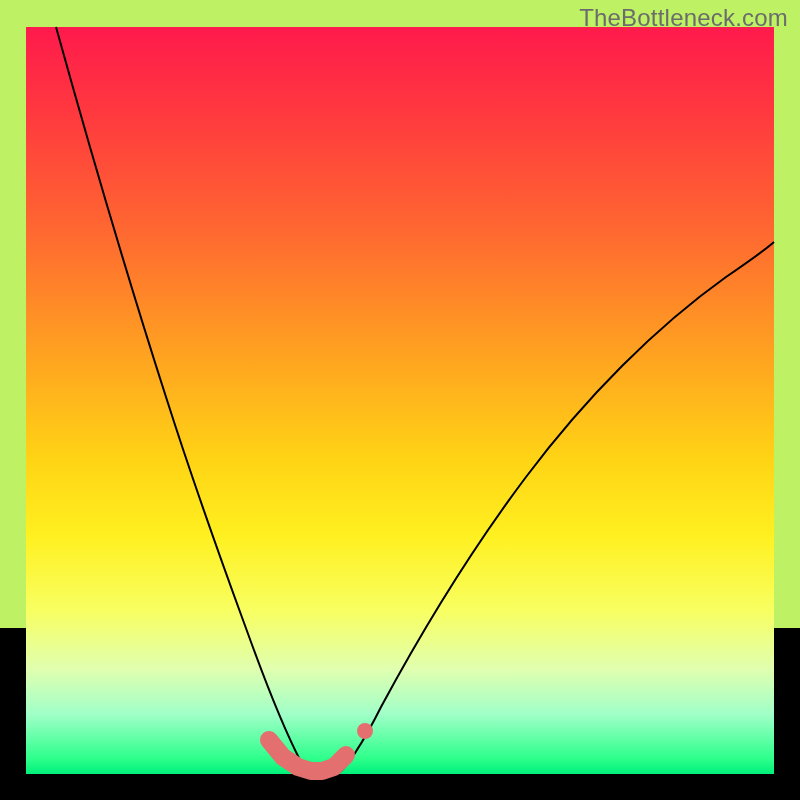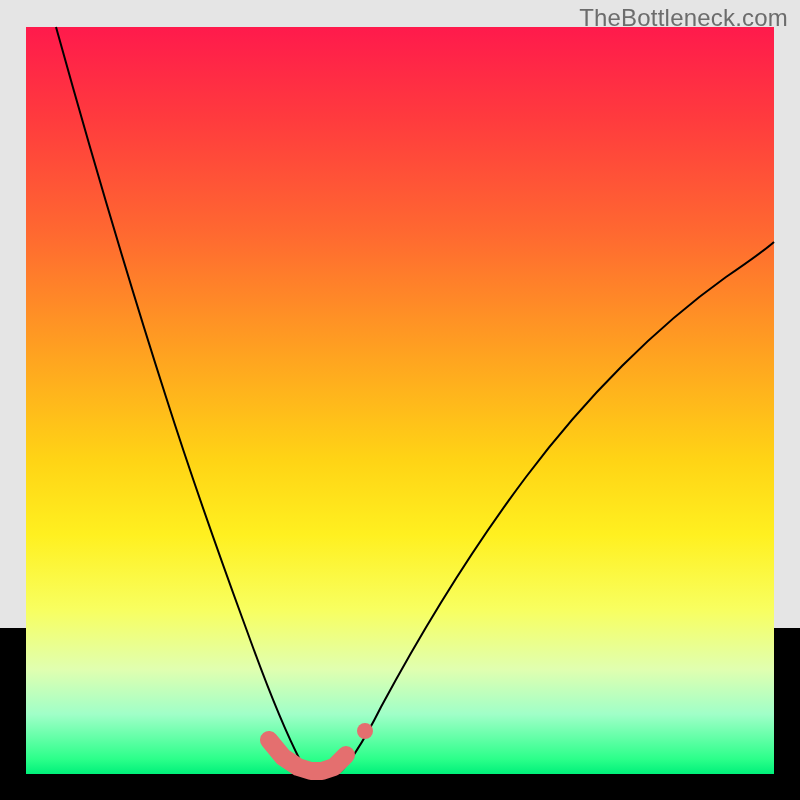--- a/index.html
+++ b/index.html
@@ -10,21 +10,21 @@
     background: #000;
     font-family: Arial, sans-serif;
     overflow: hidden;
   }
   .frame {
     position: absolute;
     left: 0;
     top: 0;
     width: 800px;
     height: 628px;
-    background: #e5e5e5;
+    background: #bef264;
   }
   .watermark {
     position: absolute;
     top: 4px;
     right: 12px;
     color: #6c6c6c;
     font-size: 24px;
     font-weight: 400;
     letter-spacing: 0.2px;
     z-index: 20;

